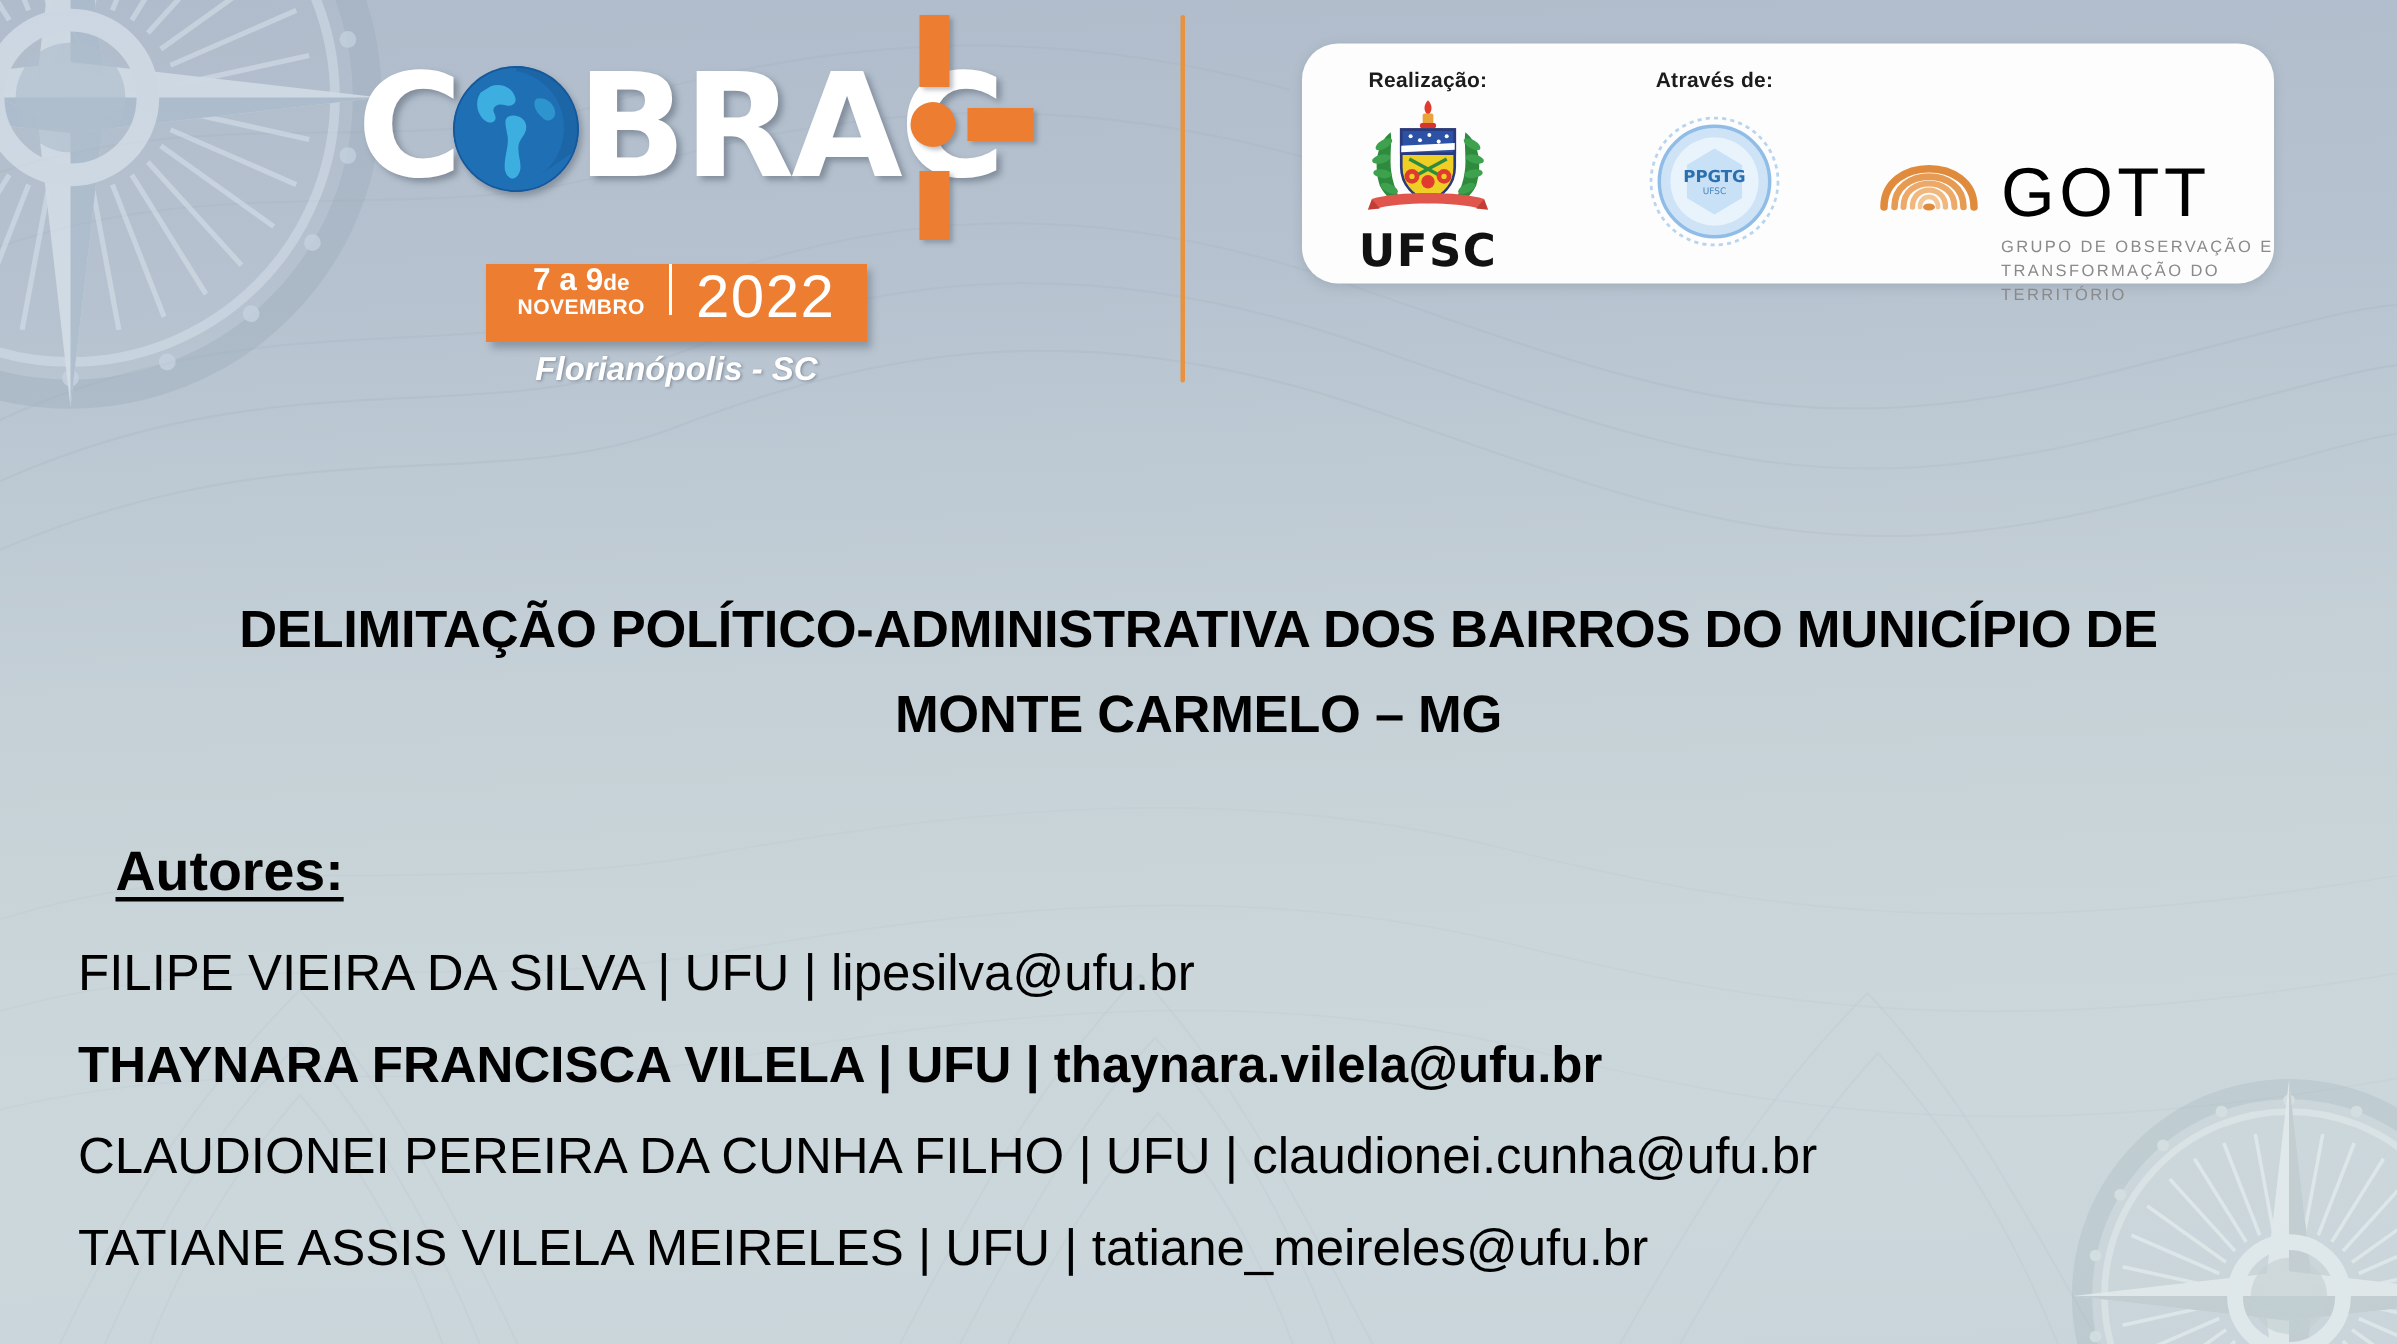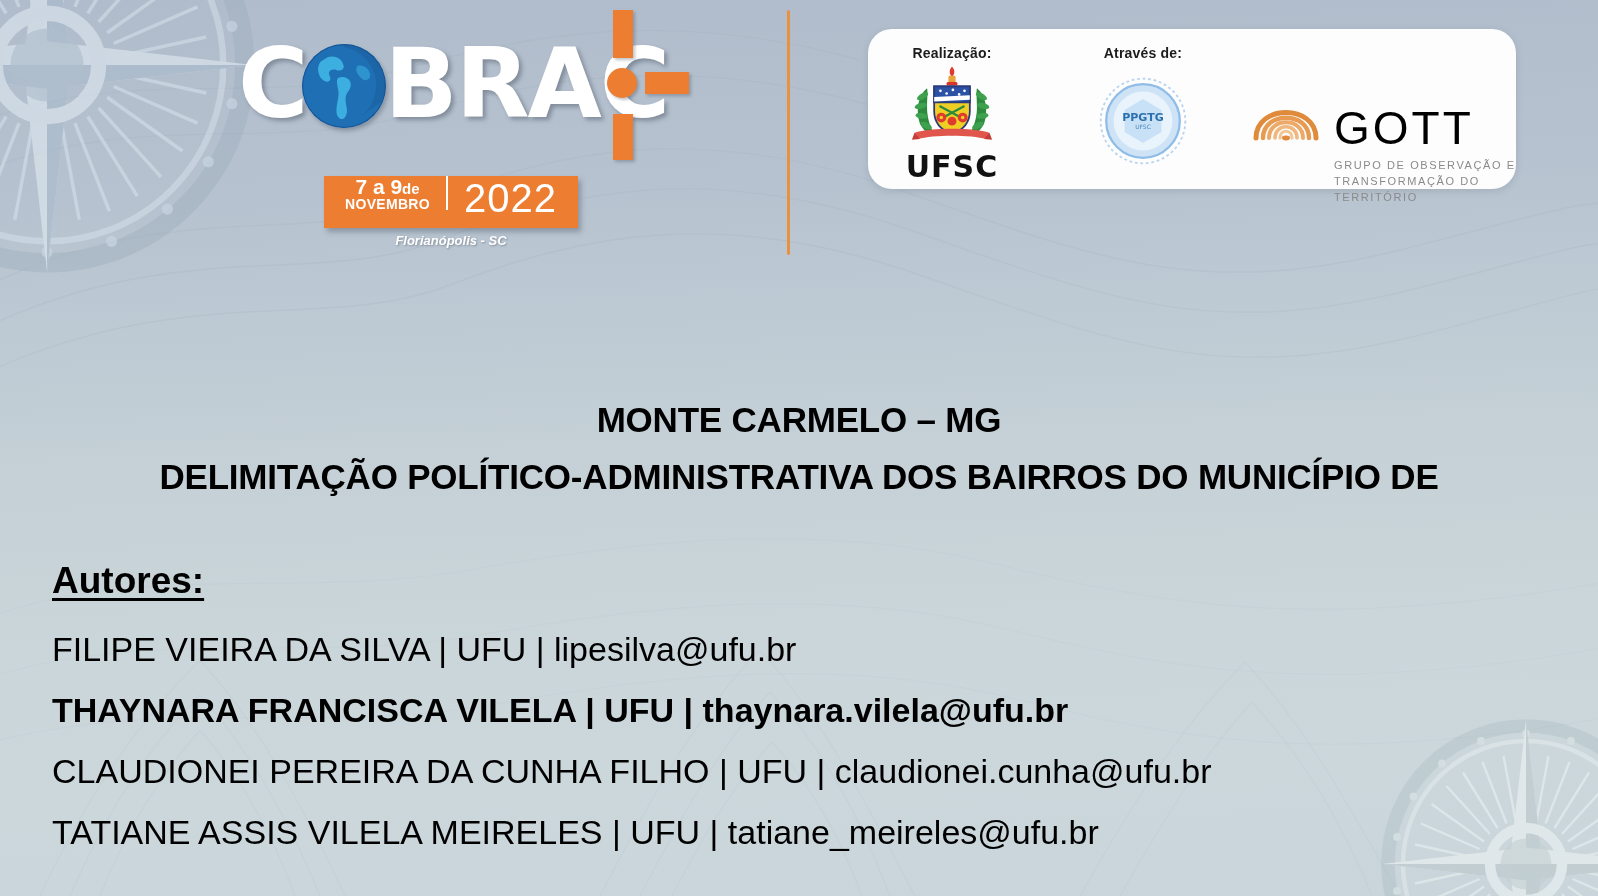--- a/index.html
+++ b/index.html
@@ -111,21 +111,21 @@
   .db-line2 { font-size: 14px; font-weight: 700; letter-spacing: .3px; }
   .db-sep { width: 2px; height: 34px; background: #fff; }
   .db-year { font-size: 40px; font-weight: 400; letter-spacing: 1px; }
 
   .city {
     position: absolute;
     left: 86px;
     top: 205px;
     width: 254px;
     text-align: center;
-    font-size: 13px;
+    font-size: 22px;
     font-style: italic;
     font-weight: 700;
     color: #ffffff;
     text-shadow: 1px 1px 2px rgba(70,80,95,.45);
   }
 
   
   #sponsor-panel {
     position: absolute;
     left: 868px;
@@ -213,20 +213,21 @@
     width: 1200px;
   }
   #authors-heading {
     font-size: 37px;
     font-weight: 700;
     color: #000;
     text-decoration: underline;
     text-underline-offset: 5px;
     margin-bottom: 30px;
     display: inline-block;
+    margin-left: 25px;
   }
   .author-line {
     font-size: 34px;
     color: #000;
     line-height: 1.0;
     margin-bottom: 27px;
     white-space: nowrap;
   }
   .author-line.bold { font-weight: 700; }
 </style>
@@ -555,22 +556,22 @@
         <div class="gott-tag">
           <div>GRUPO DE OBSERVAÇÃO E</div>
           <div>TRANSFORMAÇÃO DO TERRITÓRIO</div>
         </div>
       </div>
 
     </div>
   </div>
 
   <div id="title">
+    <div>DELIMITAÇÃO POLÍTICO-ADMINISTRATIVA DOS BAIRROS DO MUNICÍPIO DE</div>
     <div>MONTE CARMELO – MG</div>
-    <div>DELIMITAÇÃO POLÍTICO-ADMINISTRATIVA DOS BAIRROS DO MUNICÍPIO DE</div>
   </div>
 
   <div id="authors">
     <div id="authors-heading">Autores:</div>
     <div class="author-line">FILIPE VIEIRA DA SILVA | UFU | lipesilva@ufu.br</div>
     <div class="author-line bold">THAYNARA FRANCISCA VILELA | UFU | thaynara.vilela@ufu.br</div>
     <div class="author-line">CLAUDIONEI PEREIRA DA CUNHA FILHO | UFU | claudionei.cunha@ufu.br</div>
     <div class="author-line">TATIANE ASSIS VILELA MEIRELES | UFU | tatiane_meireles@ufu.br</div>
   </div>
 

